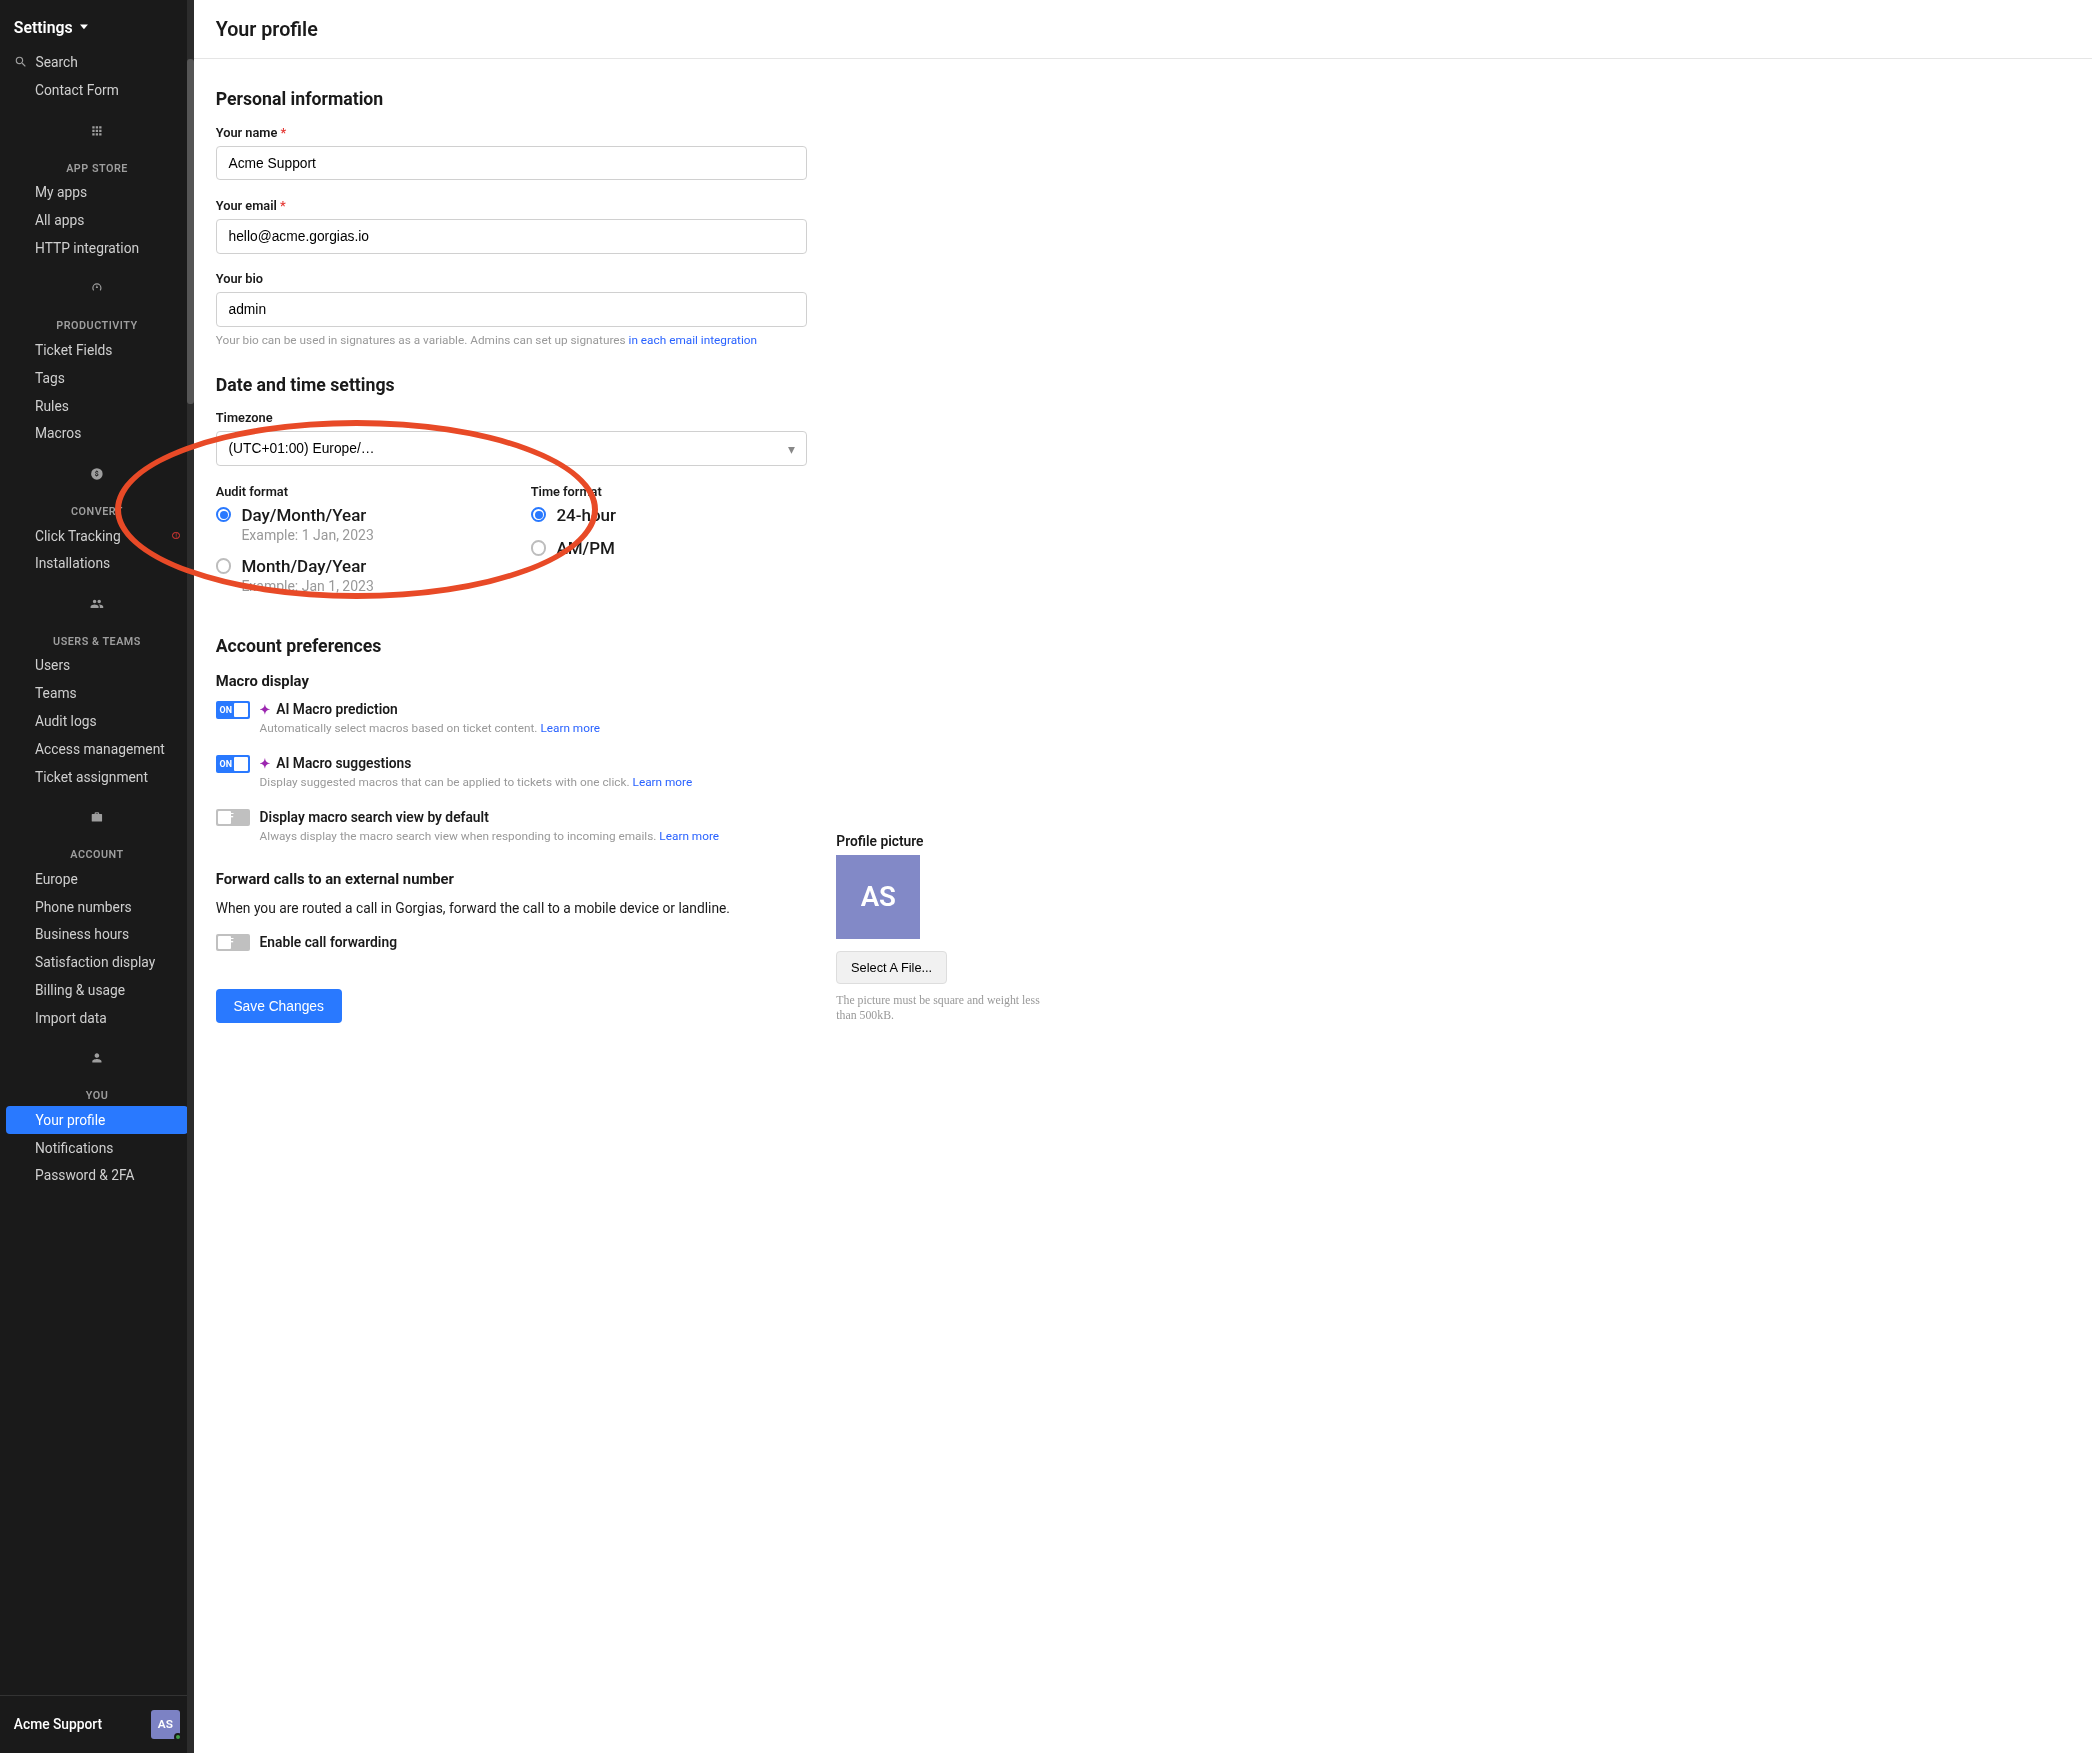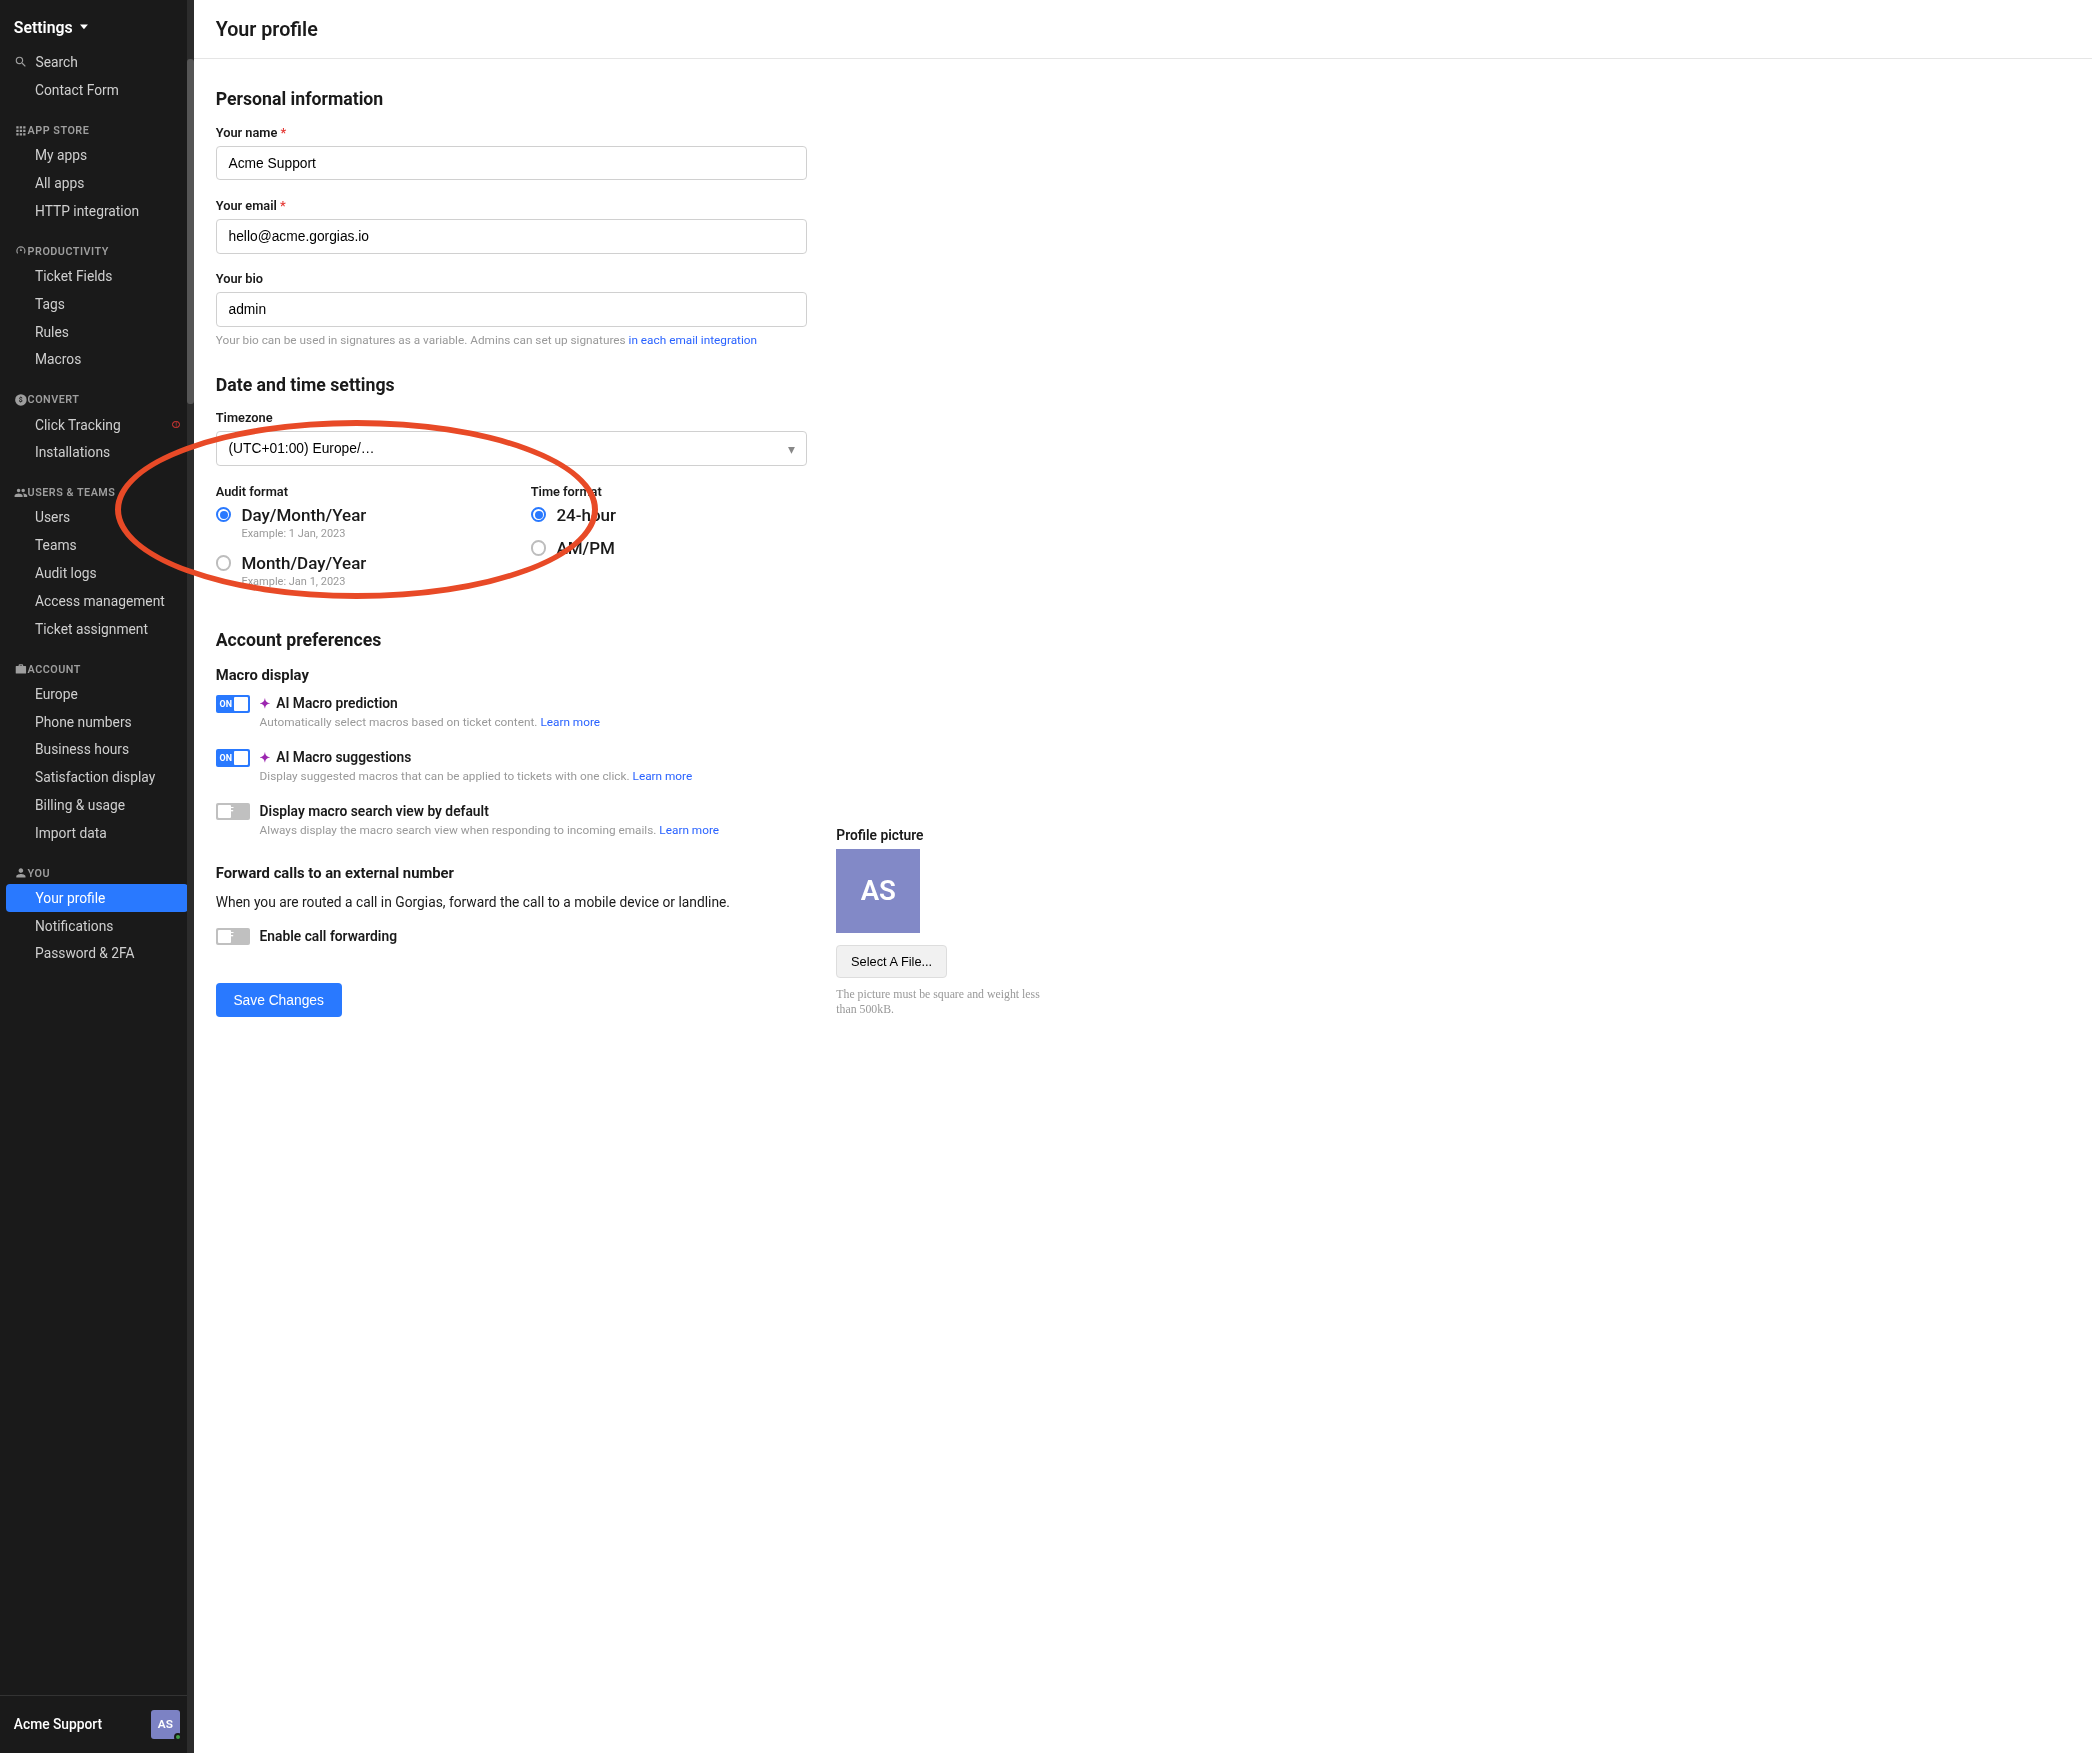--- a/index.html
+++ b/index.html
@@ -3,21 +3,21 @@
 <meta charset="utf-8">
 <style>
 * { box-sizing: border-box; margin: 0; padding: 0; }
 body { font-family: -apple-system, BlinkMacSystemFont, "Segoe UI", Roboto, Helvetica, Arial, sans-serif; background: #fff; color: #1a1a1a; font-size: 13.8px; }
 .app { display: flex; min-height: 100vh; }
 .sidebar { width: 194px; background: #1a1a1a; color: #e0e0e0; display: flex; flex-direction: column; position: relative; }
 .sidebar-header { padding: 17.7px 13.8px 11.8px; display: flex; align-items: center; gap: 7.9px; color: #fff; font-weight: 600; font-size: 15.8px; }
 .sidebar-header .caret { width: 7.9px; height: 7.9px; }
 .sidebar-scroll { flex: 1; overflow-y: auto; padding-bottom: 9.9px; }
 .sidebar-section { margin-top: 15.8px; }
-.sidebar-section-label { display: flex; align-items: center; gap: 0; padding: 3.9px 13.8px; font-size: 10.8px; font-weight: 600; letter-spacing: 0.5px; color: #9e9e9e; text-transform: uppercase; }
+.sidebar-section-label { display: flex; align-items: center; gap: 24px; padding: 3.9px 13.8px; font-size: 10.8px; font-weight: 600; letter-spacing: 0.5px; color: #9e9e9e; text-transform: uppercase; flex-direction: column; }
 .sidebar-section-label .icon { width: 13.8px; height: 13.8px; flex-shrink: 0; fill: #9e9e9e; }
 .sidebar-item { display: flex; align-items: center; padding: 5.9px 13.8px 5.9px 35px; color: #cfcfcf; font-size: 13.8px; cursor: pointer; border-radius: 3.9px; }
 .sidebar-item.with-icon { padding-left: 13.8px; gap: 7.9px; }
 .sidebar-item .icon { width: 13.8px; height: 13.8px; fill: #9e9e9e; flex-shrink: 0; }
 .sidebar-item.active { background: #2979ff; color: #fff; margin: 0 5.9px; padding-left: 29.6px; }
 .sidebar-item .red-dot { margin-left: auto; width: 7.9px; height: 7.9px; border: 1px solid #e53935; border-radius: 50%; position: relative; display:flex; align-items:center; justify-content:center; color:#e53935; font-size:6.9px; }
 .sidebar-footer { border-top: 1px solid #333; padding: 13.8px; display: flex; align-items: center; gap: 9.9px; color: #fff; font-weight: 500; }
 .avatar { width: 29.6px; height: 29.6px; background: #7c82c4; color: #fff; display: flex; align-items: center; justify-content: center; font-size: 11.8px; font-weight: 600; border-radius: 3px; position: relative; }
 .avatar .status-dot { position: absolute; bottom: -2px; right: -2px; width: 7.9px; height: 7.9px; background: #43a047; border-radius: 50%; border: 2px solid #1a1a1a; }
 .sidebar-scrollbar-track { position: absolute; top: 0; right: 0; width: 6.9px; height: 100%; background: #2c2c2c; }
@@ -42,21 +42,21 @@
 .hint { font-size: 11.8px; color: #999; margin-top: 5.9px; }
 .hint a { color: #2962ff; text-decoration: none; }
 
 .radio-row { display: flex; gap: 39px; }
 .radio-col { flex: 1; }
 .radio-item { display: flex; align-items: flex-start; gap: 9.9px; margin-bottom: 13.8px; cursor: pointer; }
 .radio { width: 15.8px; height: 15.8px; border: 2px solid #bdbdbd; border-radius: 50%; margin-top: 2px; display: flex; align-items: center; justify-content: center; flex-shrink: 0; }
 .radio.checked { border-color: #2979ff; }
 .radio.checked::after { content: ''; width: 7.9px; height: 7.9px; background: #2979ff; border-radius: 50%; }
 .radio-label { font-size: 17px; font-weight: 500; }
-.radio-sub { font-size: 11px; color: #999; margin-top: 2px; }
+.radio-sub { font-size: 14px; color: #999; margin-top: 2px; }
 
 .toggle-row { display: flex; align-items: flex-start; gap: 9.9px; margin-bottom: 19.7px; }
 .toggle { width: 34px; height: 17.7px; border-radius: 2px; position: relative; font-size: 8.9px; color: #fff; font-weight: 700; display: flex; align-items: center; flex-shrink: 0; cursor: pointer; }
 .toggle.on { background: #2979ff; padding-left: 3.9px; }
 .toggle.off { background: #c0c0c0; padding-left: 2px; }
 .toggle::after { content: ''; position: absolute; width: 13.8px; height: 13.8px; background: #fff; border-radius: 1px; top: 2px; }
 .toggle.on::after { right: 2px; }
 .toggle.off::after { left: 2px; }
 .toggle-content { flex: 1; }
 .toggle-title { font-size: 13.8px; font-weight: 600; display: flex; align-items: center; gap: 5.9px; }

